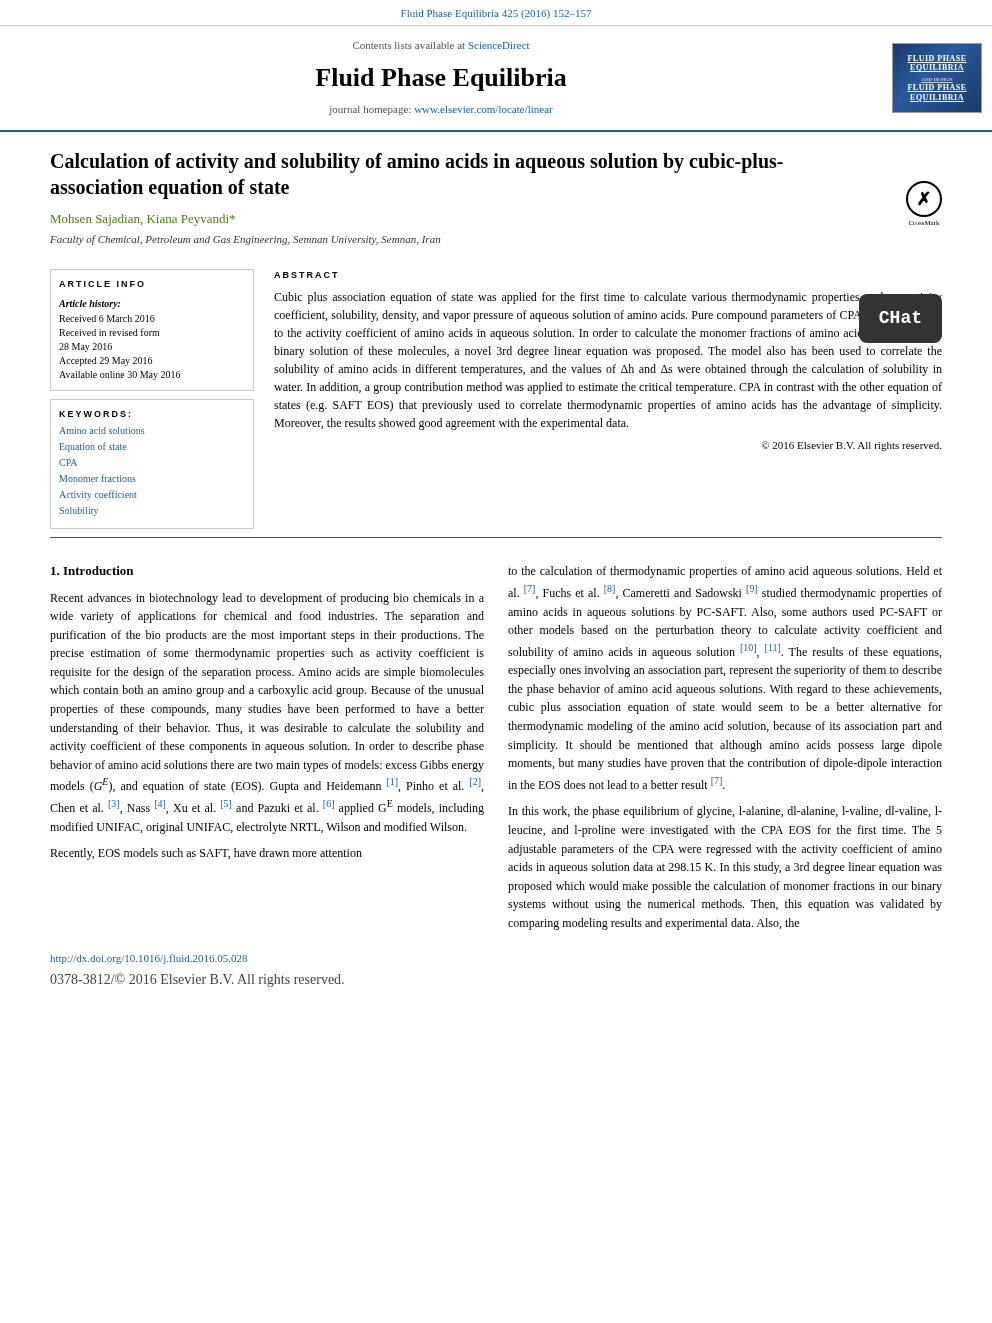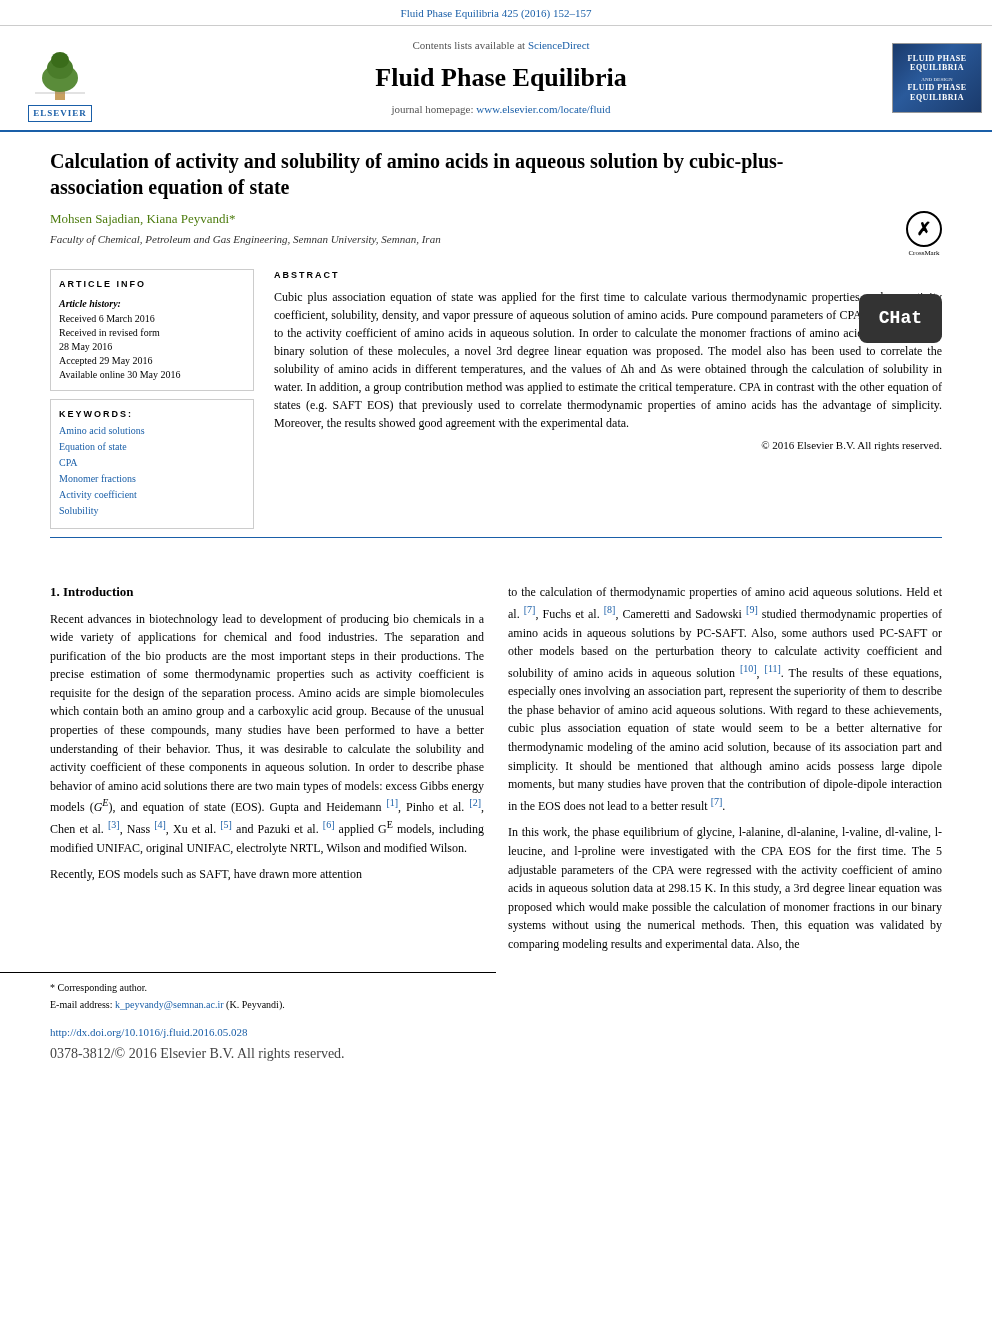--- a/index.html
+++ b/index.html
@@ -100,20 +100,21 @@
       display: flex;
       flex-direction: column;
       align-items: center;
       justify-content: center;
       padding: 4px;
       font-size: 7px;
       color: #fff;
       font-weight: bold;
       text-align: center;
       line-height: 1.2;
+      text-decoration: underline;
     }
     .cover-title-main { font-size: 8px; letter-spacing: 0.5px; }
 
     
     .article-section {
       padding: 16px 50px 0 50px;
     }
     .article-title {
       font-size: 20px;
       font-weight: bold;
@@ -225,21 +226,20 @@
       margin-top: 6px;
     }
 
     
     .body-section {
       padding: 16px 50px 0 50px;
     }
     .body-two-col {
       display: flex;
       gap: 24px;
-      margin-top: 21px;
     }
     .body-left {
       flex: 1;
     }
     .body-right {
       flex: 1;
     }
     .section-heading {
       font-size: 13px;
       font-weight: bold;
@@ -304,58 +304,44 @@
 </head>
 <body>
 
 <div class="page">
 
   <div class="journal-top-bar">
     <span>Fluid Phase Equilibria 425 (2016) 152–157</span>
   </div>
 
   <div class="header-section">
-    <div class="header-left">
-      <div class="elsevier-logo">
-
-        <svg class="elsevier-tree" viewBox="0 0 70 55" xmlns="http://www.w3.org/2000/svg">
-          <rect x="30" y="40" width="10" height="12" fill="#c8a060"></rect>
-          <ellipse cx="35" cy="30" rx="18" ry="14" fill="#5a8c3a"></ellipse>
-          <ellipse cx="35" cy="20" rx="13" ry="11" fill="#4a7c2a"></ellipse>
-          <ellipse cx="35" cy="12" rx="9" ry="8" fill="#3a6c1a"></ellipse>
-
-          <line x1="10" y1="45" x2="60" y2="45" stroke="#888" stroke-width="0.5"></line>
-        </svg>
-        <div class="elsevier-text">ELSEVIER</div>
-      </div>
-    </div>
     <div class="header-center">
       <div class="contents-line">
         <span>Contents lists available at</span>
         <a>ScienceDirect</a>
       </div>
       <div class="journal-title">Fluid Phase Equilibria</div>
       <div class="journal-homepage">
         <span>journal homepage:</span>
-        <a>www.elsevier.com/locate/fluid</a>
+        <a>www.elsevier.com/locate/linear</a>
       </div>
     </div>
     <div class="header-right">
       <div class="journal-cover">
         <div class="cover-title-main">FLUID PHASE</div>
         <div class="cover-title-main">EQUILIBRIA</div>
         <div style="margin-top:4px; font-size:5px; opacity:0.7;">AND DESIGN</div>
         <div class="cover-title-main">FLUID PHASE</div>
         <div class="cover-title-main">EQUILIBRIA</div>
       </div>
     </div>
   </div>
 
   <div class="article-section">
-    <div style="display:flex; align-items:flex-end;gap:24px;">
+    <div style="display:flex; align-items:center;gap:24px;">
       <div style="flex:1;">
         <div class="article-title">Calculation of activity and solubility of amino acids in aqueous solution by cubic-plus-association equation of state</div>
         <div class="authors">Mohsen Sajadian, Kiana Peyvandi*</div>
         <div class="affiliation">Faculty of Chemical, Petroleum and Gas Engineering, Semnan University, Semnan, Iran</div>
       </div>
       <div class="crossmark">
         <div class="crossmark-icon">✗</div>
         <div style="font-size:7px; text-align:center; margin-top:2px;">CrossMark</div>
       </div>
     </div>
@@ -410,28 +396,20 @@
         <div class="body-text">
           to the calculation of thermodynamic properties of amino acid aqueous solutions. Held et al. <span class="ref">[7]</span>, Fuchs et al. <span class="ref">[8]</span>, Cameretti and Sadowski <span class="ref">[9]</span> studied thermodynamic properties of amino acids in aqueous solutions by PC-SAFT. Also, some authors used PC-SAFT or other models based on the perturbation theory to calculate activity coefficient and solubility of amino acids in aqueous solution <span class="ref">[10]</span>, <span class="ref">[11]</span>. The results of these equations, especially ones involving an association part, represent the superiority of them to describe the phase behavior of amino acid aqueous solutions. With regard to these achievements, cubic plus association equation of state would seem to be a better alternative for thermodynamic modeling of the amino acid solution, because of its association part and simplicity. It should be mentioned that although amino acids possess large dipole moments, but many studies have proven that the contribution of dipole-dipole interaction in the EOS does not lead to a better result <span class="ref">[7]</span>.
         </div>
         <div class="body-text">
           In this work, the phase equilibrium of glycine, l-alanine, dl-alanine, l-valine, dl-valine, l-leucine, and l-proline were investigated with the CPA EOS for the first time. The 5 adjustable parameters of the CPA were regressed with the activity coefficient of amino acids in aqueous solution data at 298.15 K. In this study, a 3rd degree linear equation was proposed which would make possible the calculation of monomer fractions in our binary systems without using the numerical methods. Then, this equation was validated by comparing modeling results and experimental data. Also, the
         </div>
       </div>
     </div>
   </div>
 
-  <div class="footnote-section">
-    <div class="footnote-text">* Corresponding author.</div>
-    <div class="footnote-text">
-      <span>E-mail address:</span>
-      <a style="color:#1a5fa8; font-size:10px;">k_peyvandy@semnan.ac.ir</a>
-      <span>(K. Peyvandi).</span>
-    </div>
-  </div>
 
   <div class="footer-section">
     <div>
       <a class="footer-link">http://dx.doi.org/10.1016/j.fluid.2016.05.028</a>
     </div>
     <div class="footer-copyright">0378-3812/© 2016 Elsevier B.V. All rights reserved.</div>
   </div>
 
   <div class="chat-badge">CHat</div>
 

